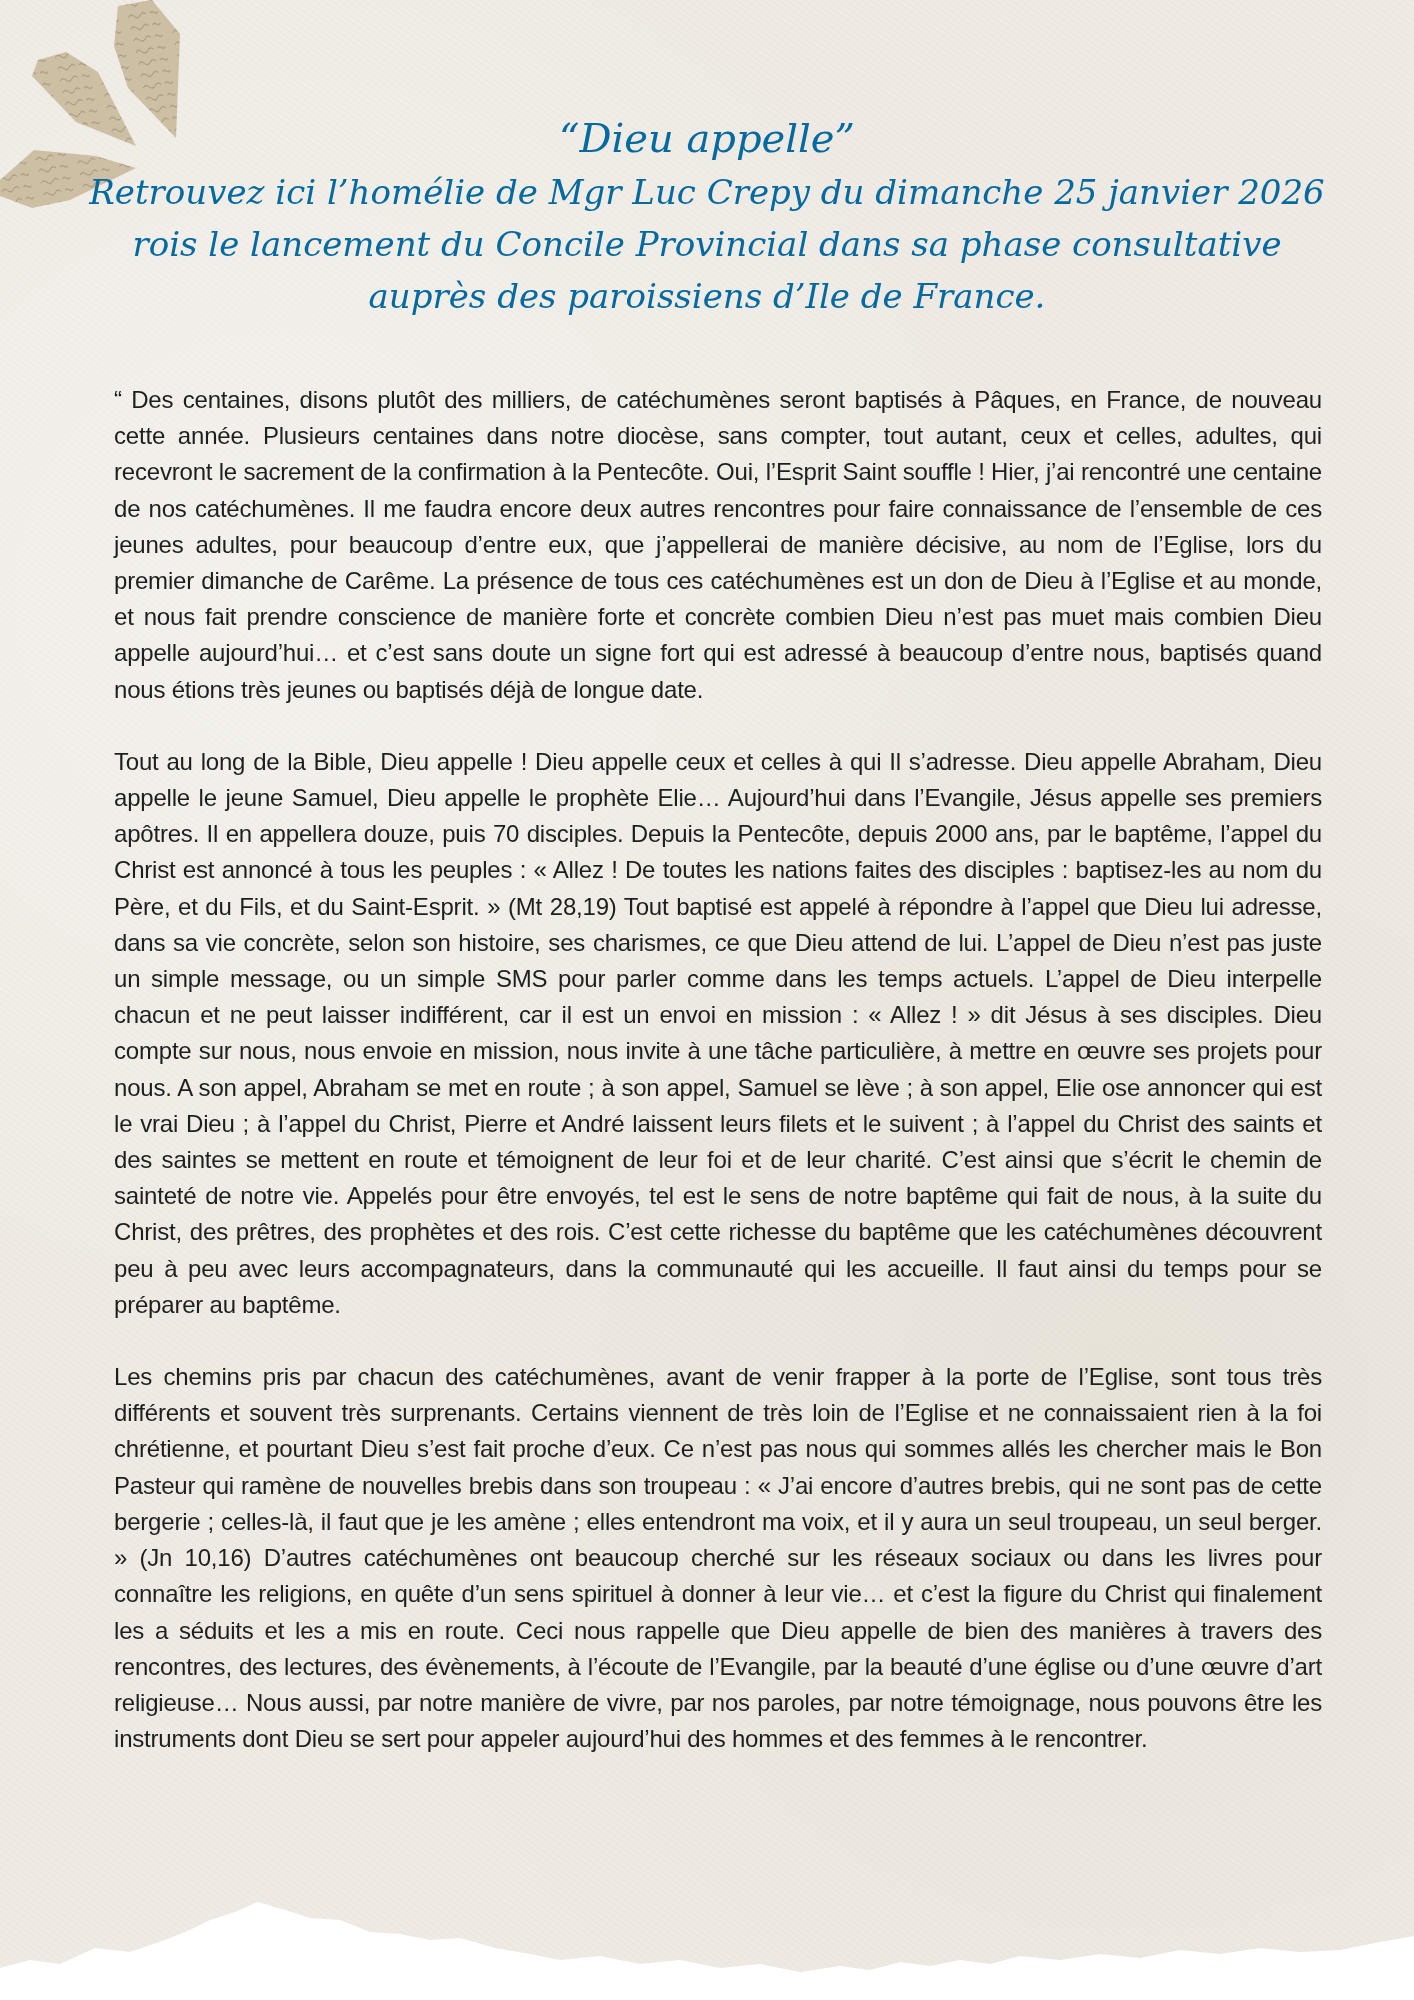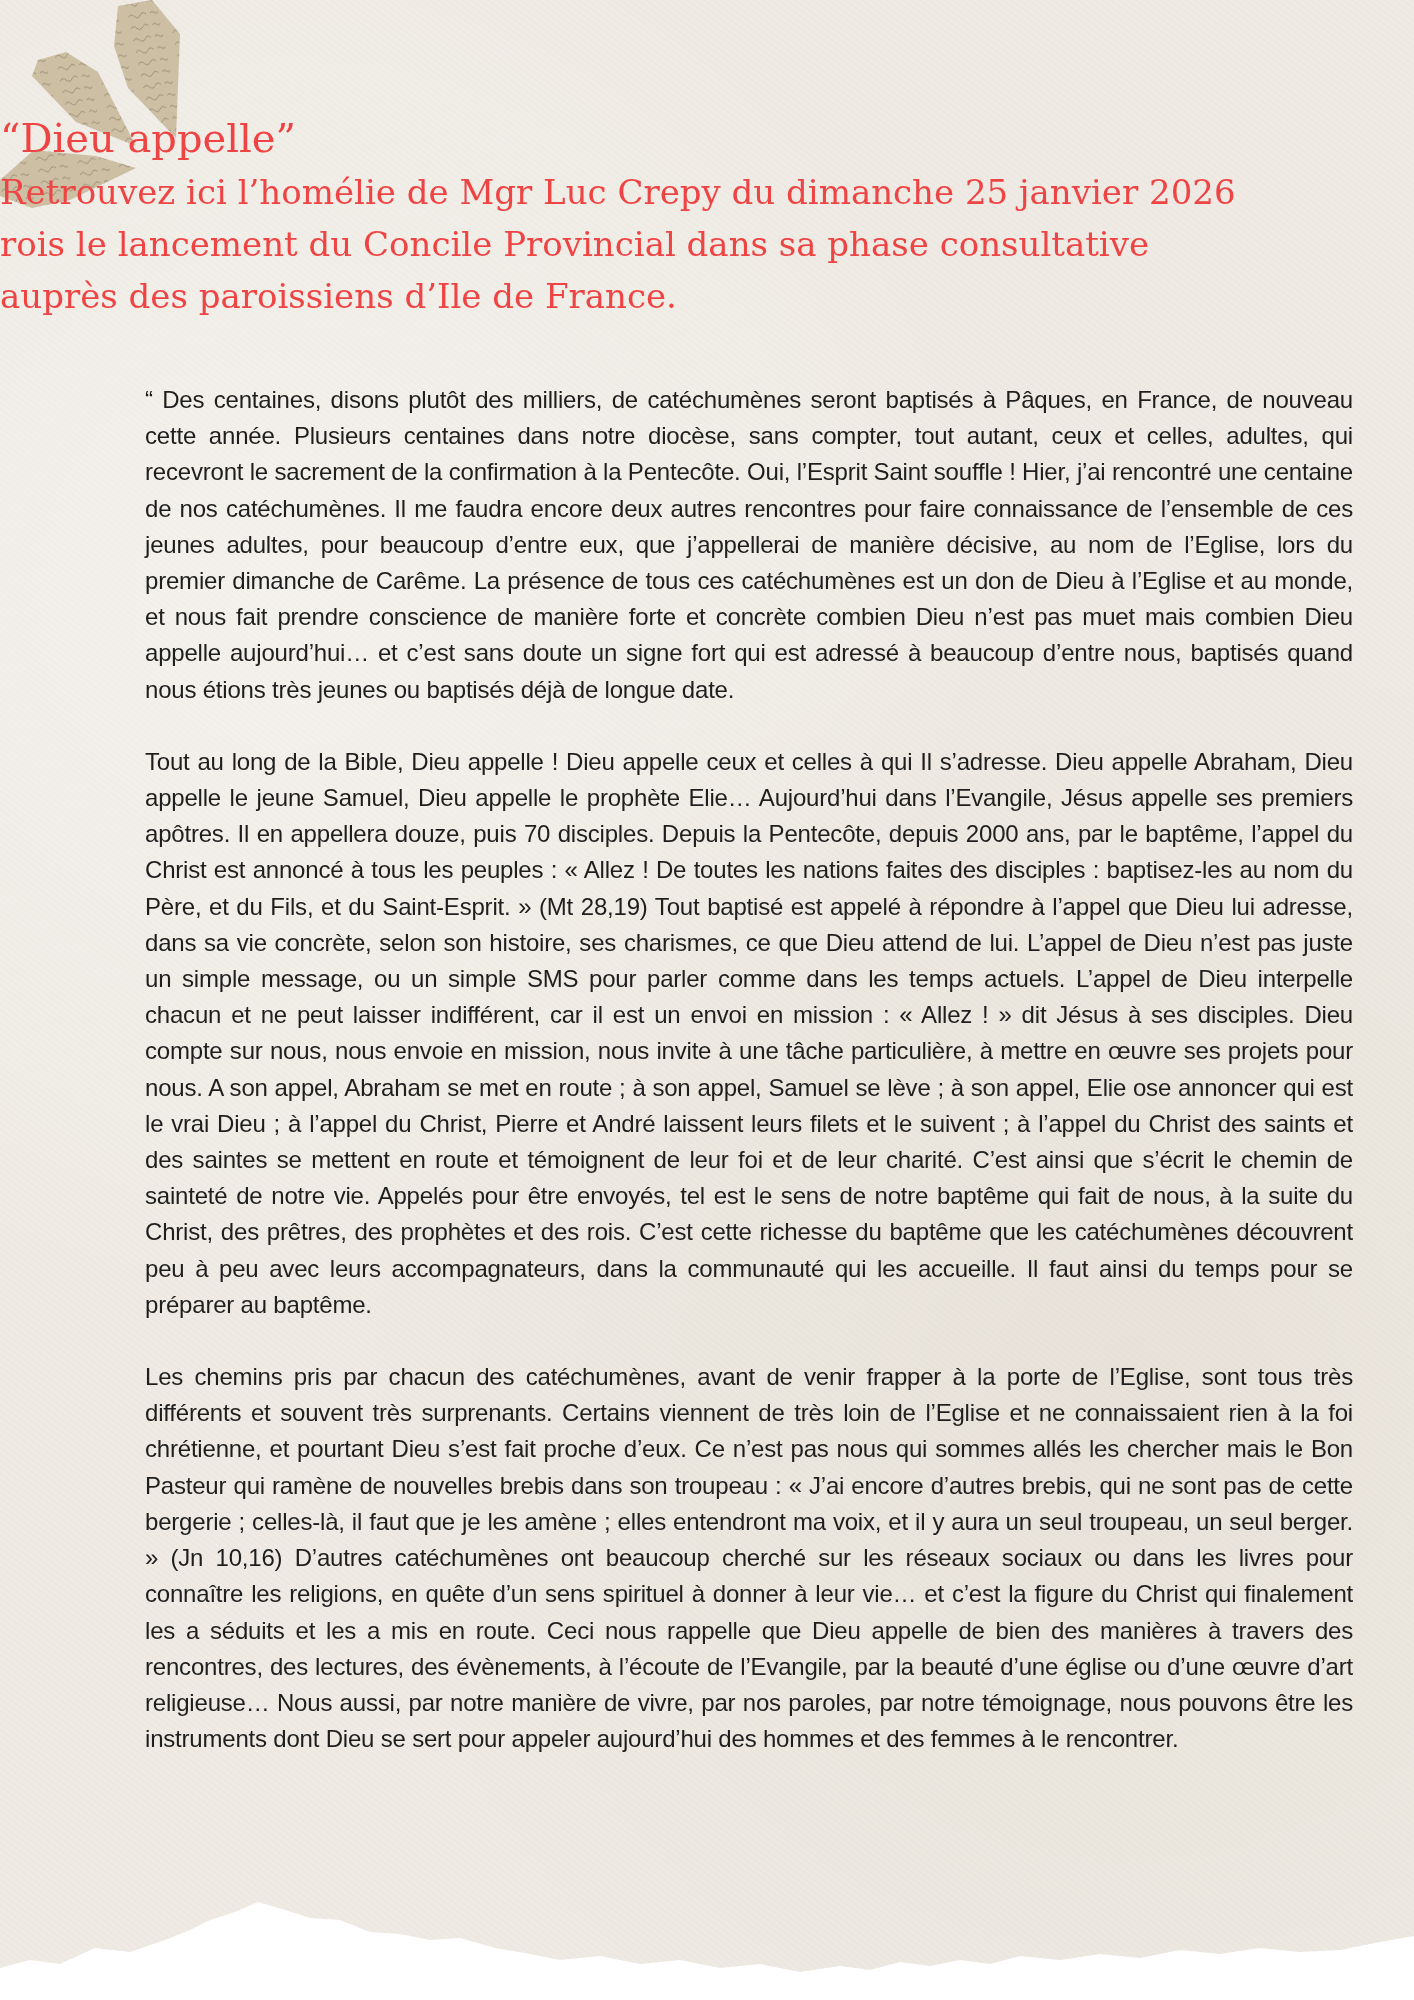--- a/index.html
+++ b/index.html
@@ -16,35 +16,35 @@
       radial-gradient(circle at 20% 30%, rgba(255,255,255,0.35) 0, rgba(255,255,255,0) 40%),
       radial-gradient(circle at 80% 70%, rgba(210,200,185,0.25) 0, rgba(210,200,185,0) 45%),
       repeating-linear-gradient(37deg, rgba(0,0,0,0.012) 0 2px, rgba(0,0,0,0) 2px 5px);
   }
   .torn-edge {
     position: absolute; left: 0; bottom: 0; width: 1414px; height: 110px;
   }
   .leaves { position: absolute; left: 0; top: 0; width: 220px; height: 220px; }
   .title-block {
     position: absolute; left: 0; top: 110px; width: 1414px;
-    text-align: left;
+    text-align: center;
     font-family: "DejaVu Serif", serif;
-    color: #ef4444;
+    font-style: italic;
+    color: #0369a1;
   }
   .main-title { font-size: 40px; line-height: 56px; margin: 0; font-weight: normal; }
   .subtitle { font-size: 34px; line-height: 52px; margin: 0; }
   .subtitle span { display: block; }
   .body-text {
     position: absolute; left: 114px; top: 382px; width: 1208px;
     font-family: "Liberation Sans", sans-serif;
     font-size: 24px; line-height: 36.2px;
     color: #1e1e1e;
     text-align: justify;
     letter-spacing: -0.2px;
-    margin-left: 31px;
   }
   .body-text p { margin: 0 0 36px 0; }
 </style>
 </head>
 <body>
 
 <div class="paper"></div>
 
 <svg class="leaves" viewBox="0 0 220 220">
   <defs>

